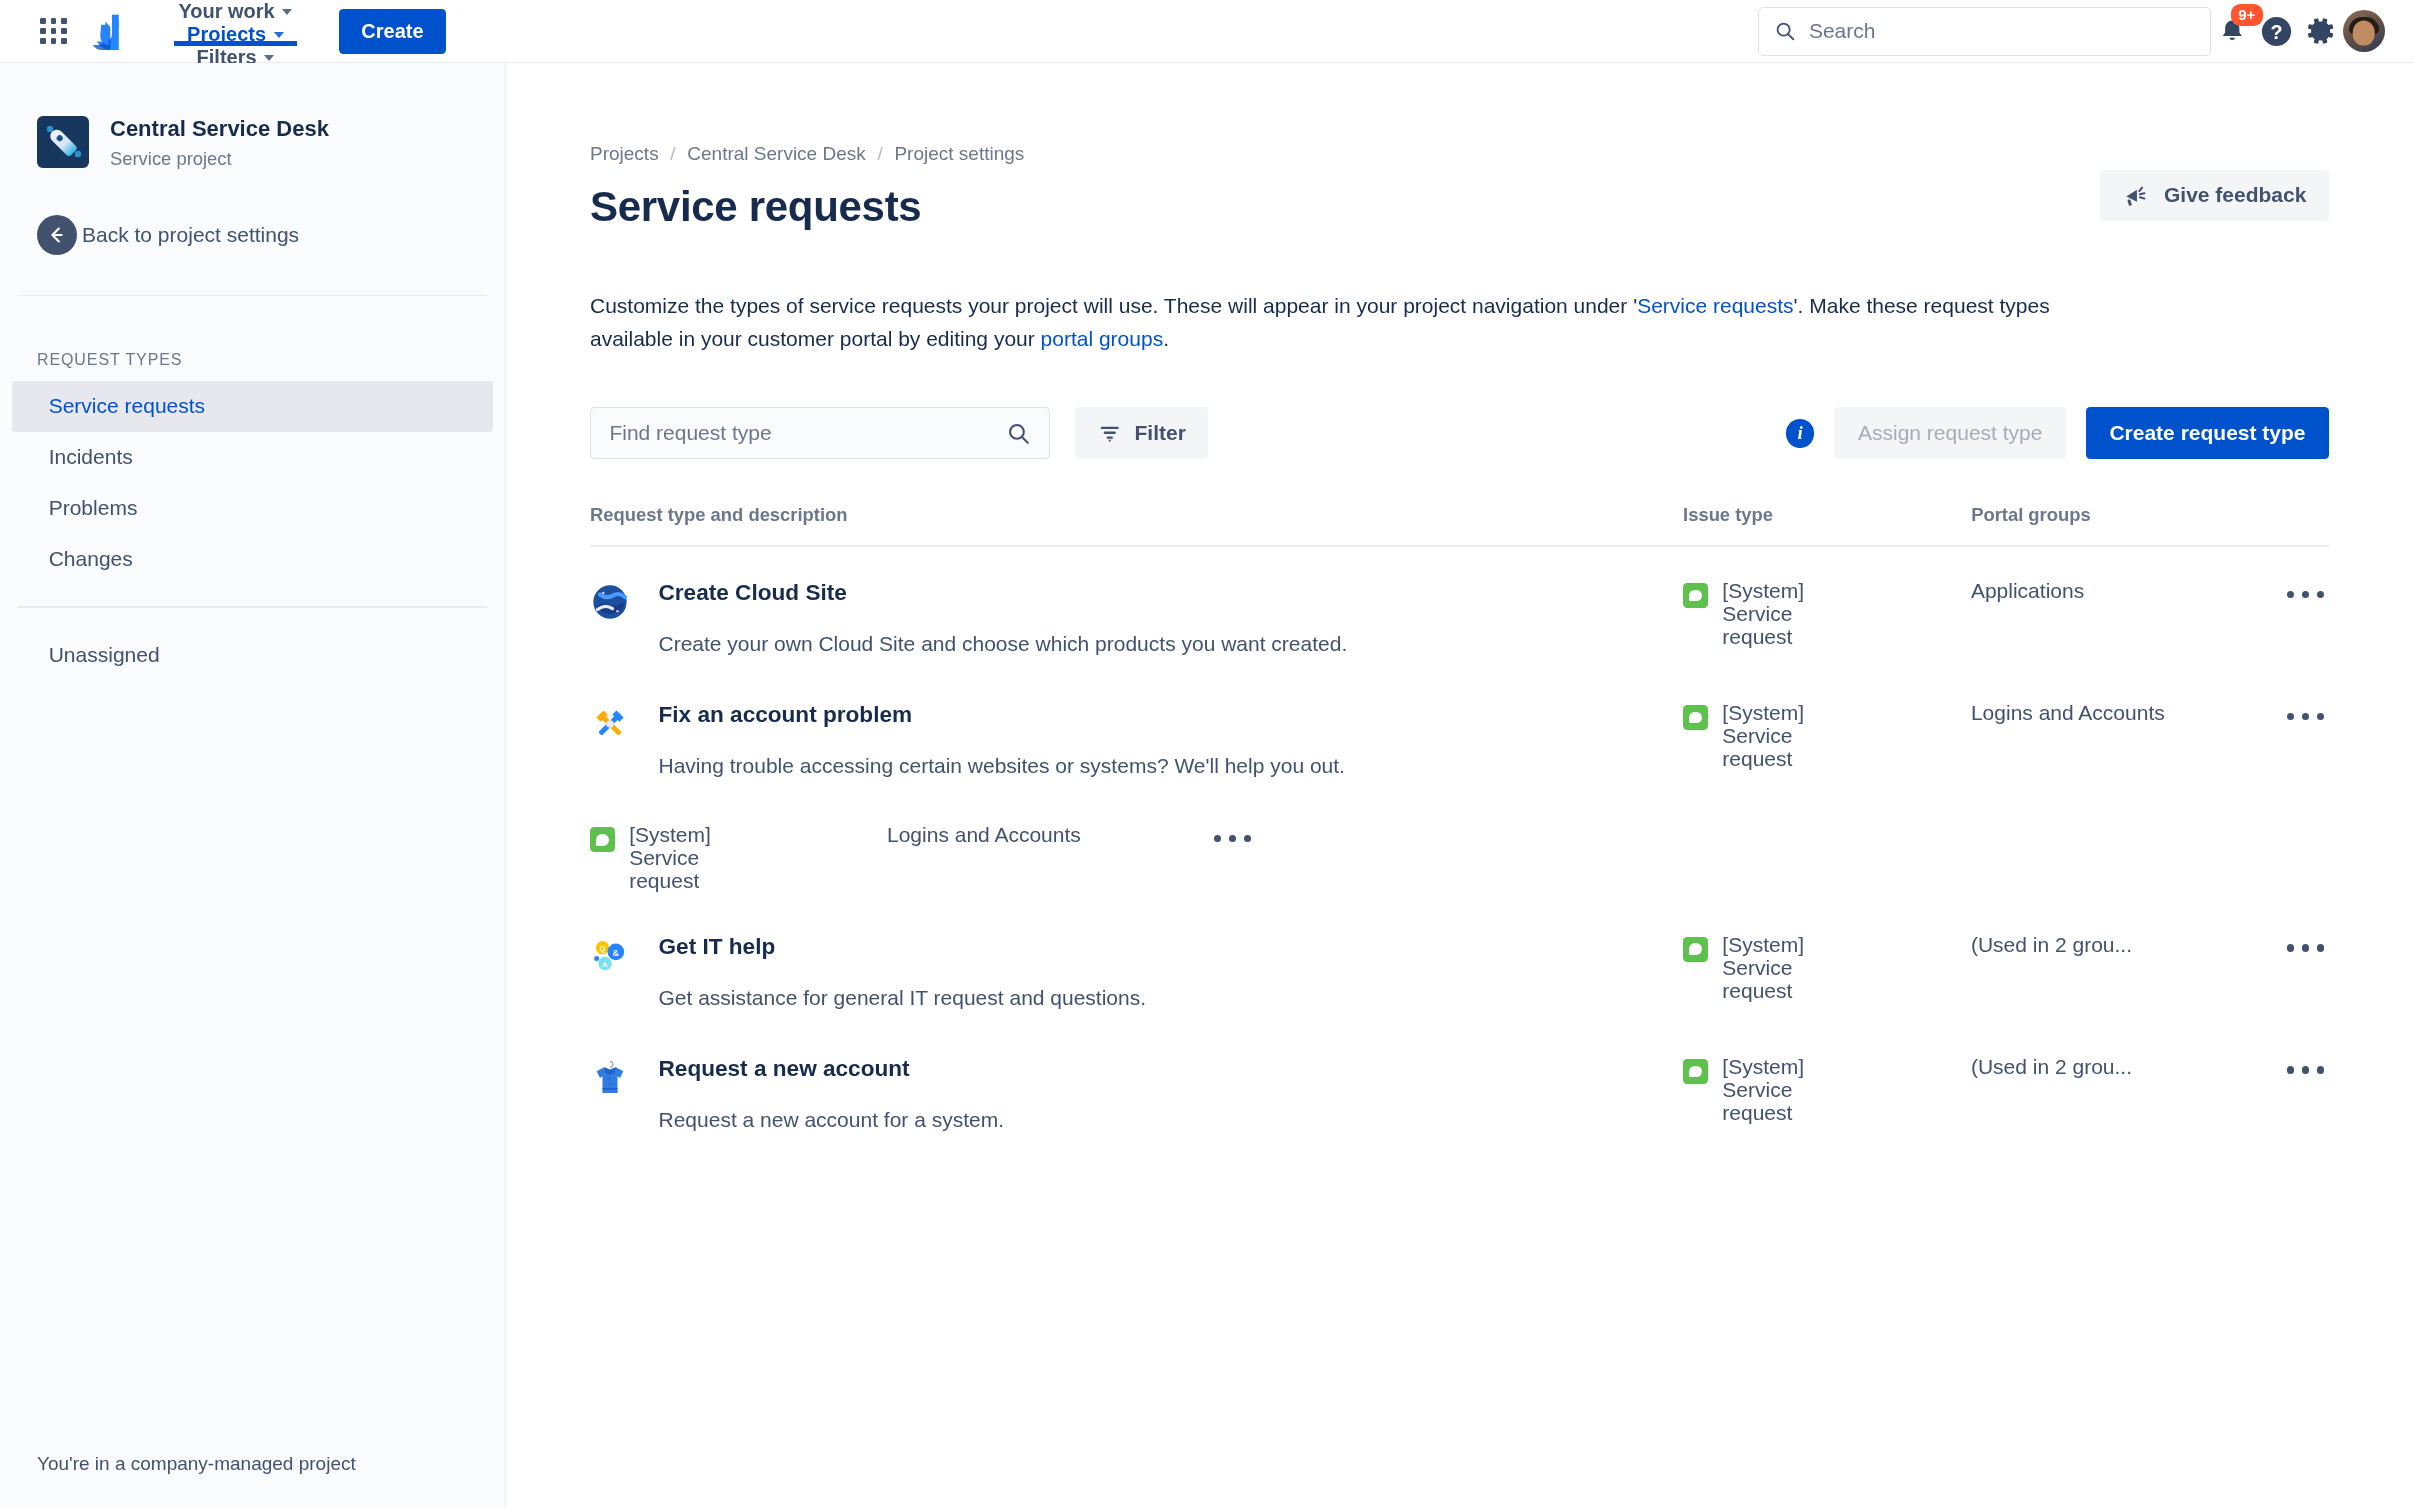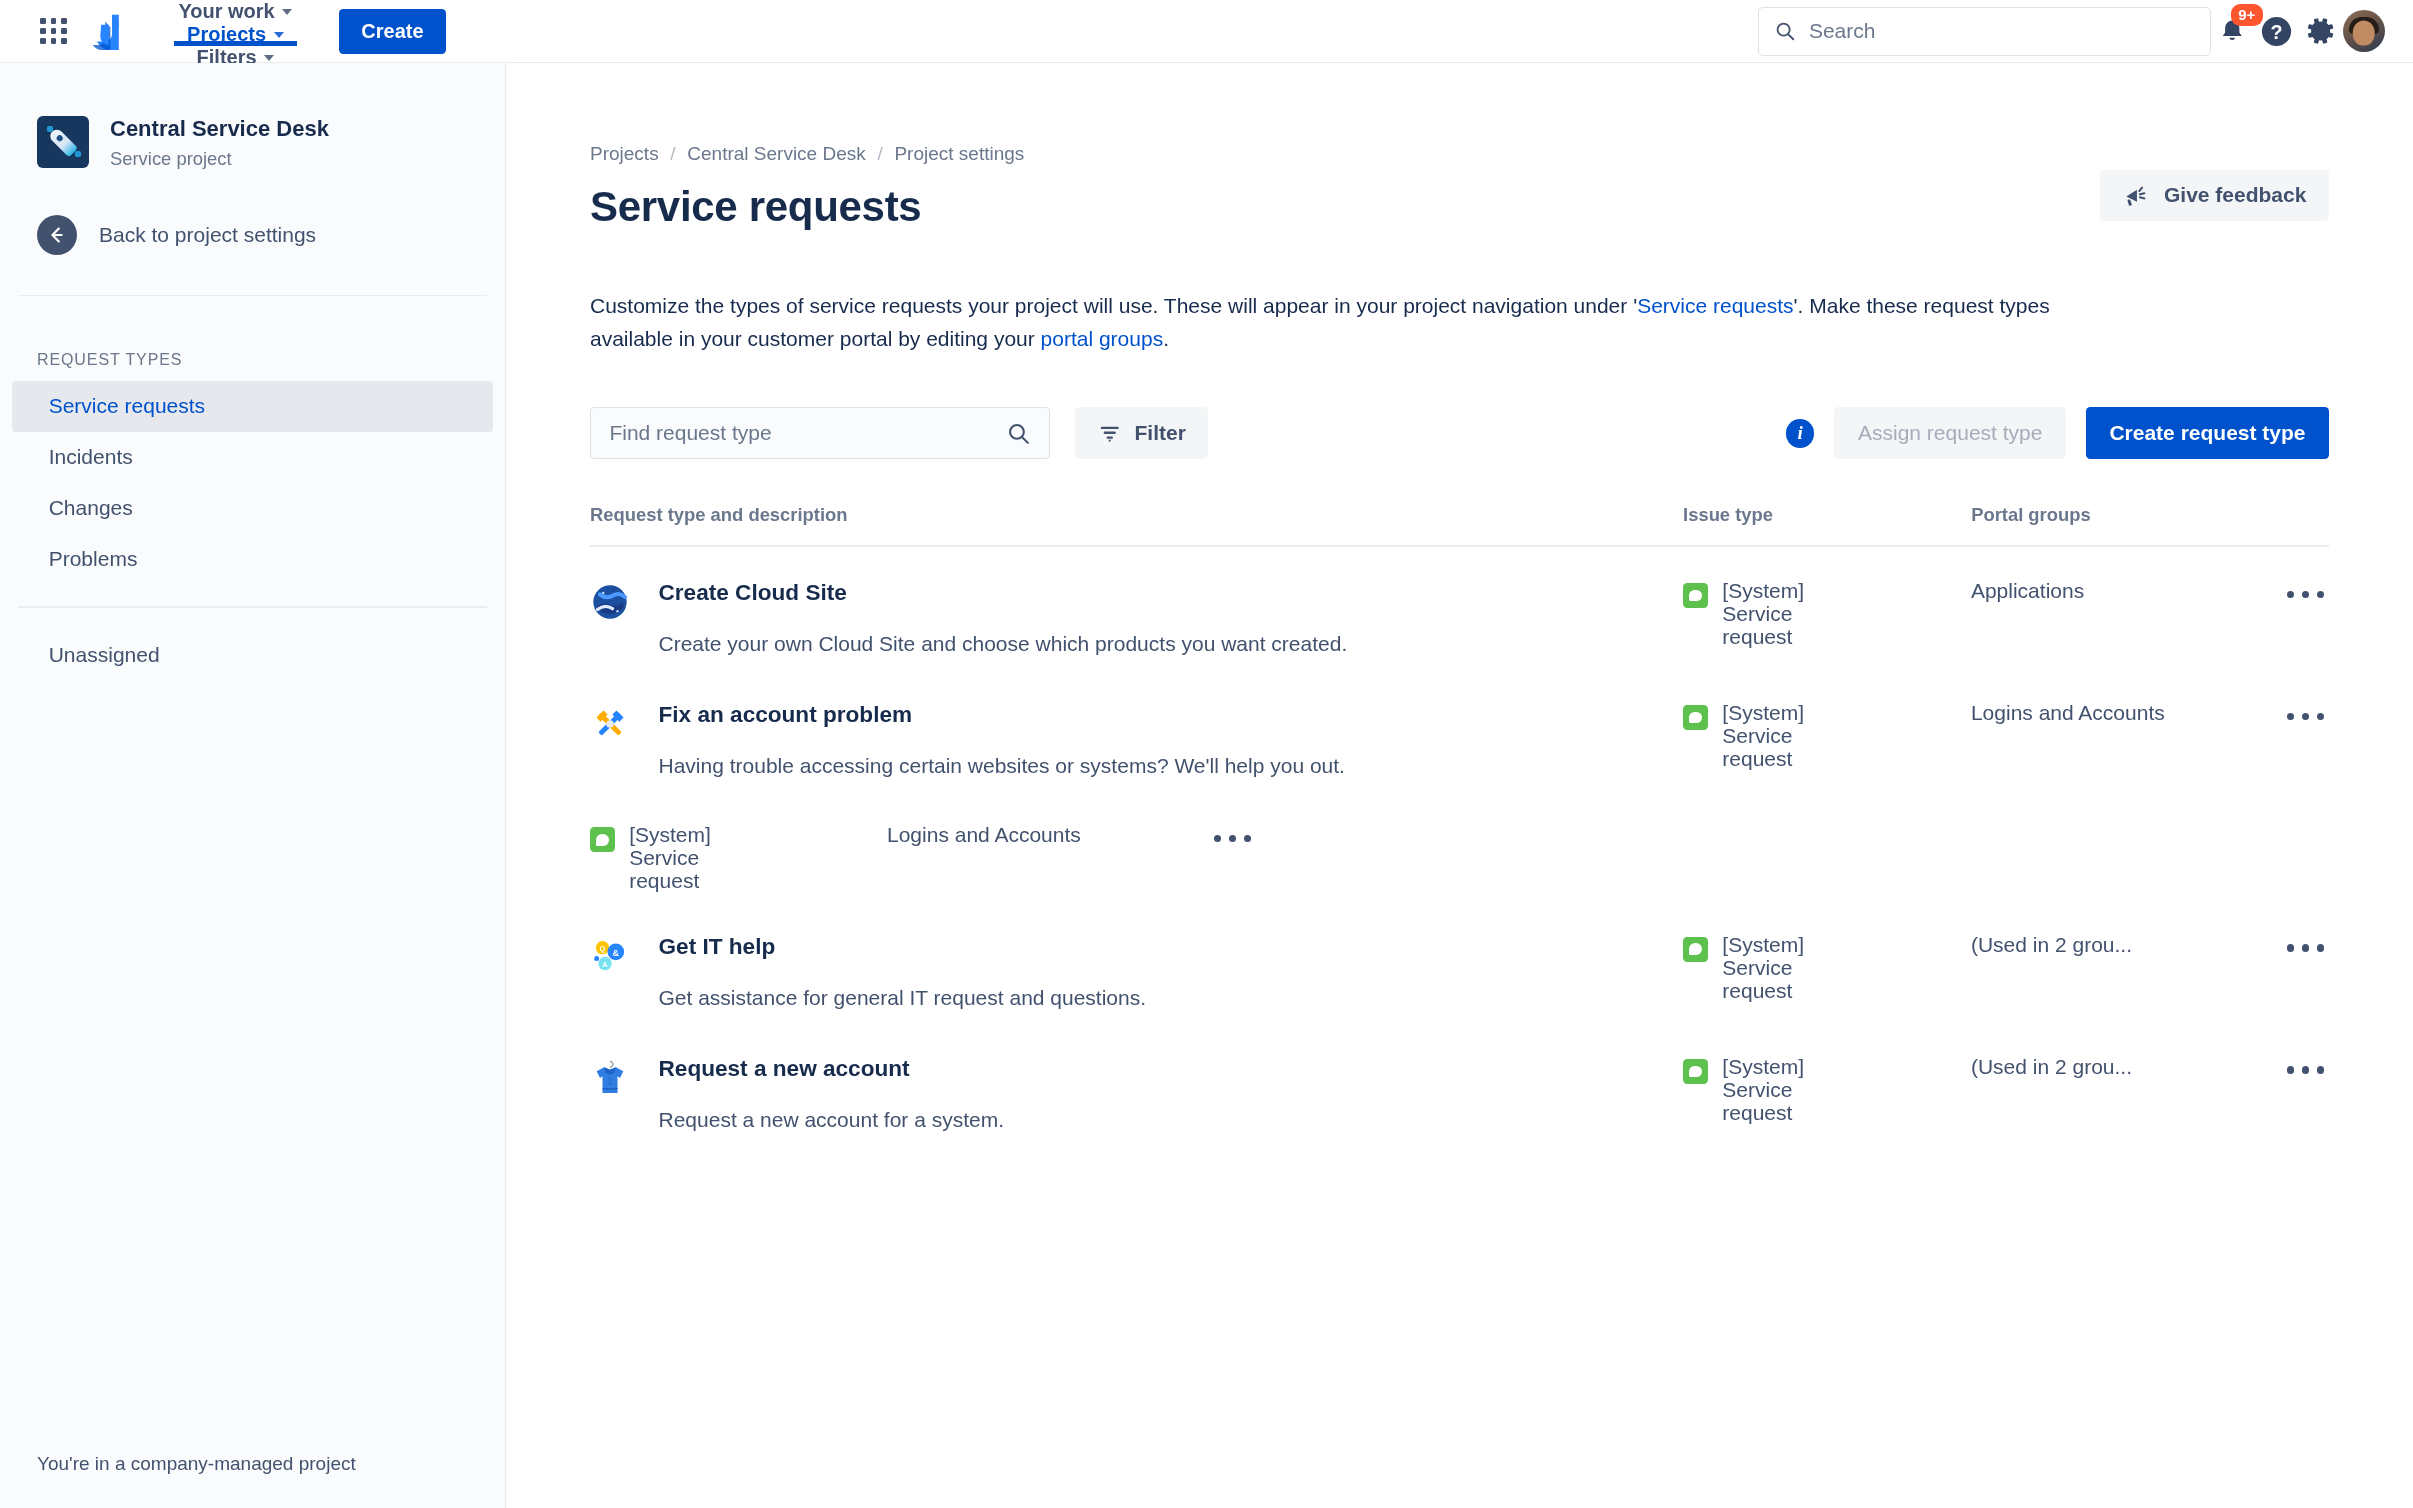--- a/index.html
+++ b/index.html
@@ -150,21 +150,21 @@
     border-radius: 6.7px 6.7px 3.4px 3.4px;
   }
   .proj-ico .rk::after{
     content:""; position:absolute; left:50%; top:6.7px; transform:translateX(-50%);
     width:5.9px; height:5.9px; border-radius:50%; background:#1b4f86;
   }
   .proj-ico .fin { position:absolute; width:5.9px;height:5.9px;background:#2196d3;border-radius:1.7px; }
   .proj-name { font-size: 22px; font-weight: 700; color: #172b4d; line-height: 1.25; }
   .proj-type { font-size: 18.4px; color: #6b778c; margin-top: 5px; }
 
-  .backrow { display:flex; align-items:center; gap: 22px; padding: 0 37px; margin-top: 45px; cursor: pointer; }
+  .backrow { display:flex; align-items:center; gap: 5px; padding: 0 37px; margin-top: 45px; cursor: pointer; }
   .backcircle {
     width: 40px; height: 40px; border-radius: 50%;
     background: #42526e;
     display:flex; align-items:center; justify-content:center;
     flex: none;
   }
   .backtext { font-size: 21px; color: #42526e; }
 
   .sb-divider { height: 1.7px; background: #ebecf0; margin: 40px 18.4px 0 18.4px; }
 
@@ -417,22 +417,22 @@
       <div class="backtext">Back to project settings</div>
     </div>
 
     <div class="sb-divider"></div>
 
     <div class="sb-section-title">REQUEST TYPES</div>
 
     <div class="sb-list">
       <div class="sb-item selected">Service requests</div>
       <div class="sb-item">Incidents</div>
+      <div class="sb-item">Problems</div>
       <div class="sb-item">Changes</div>
-      <div class="sb-item">Problems</div>
     </div>
 
     <div class="sb-divider2"></div>
 
     <div>
       <div class="sb-item">Unassigned</div>
     </div>
 
     <div class="sb-footer">You're in a company-managed project</div>
   </div>

